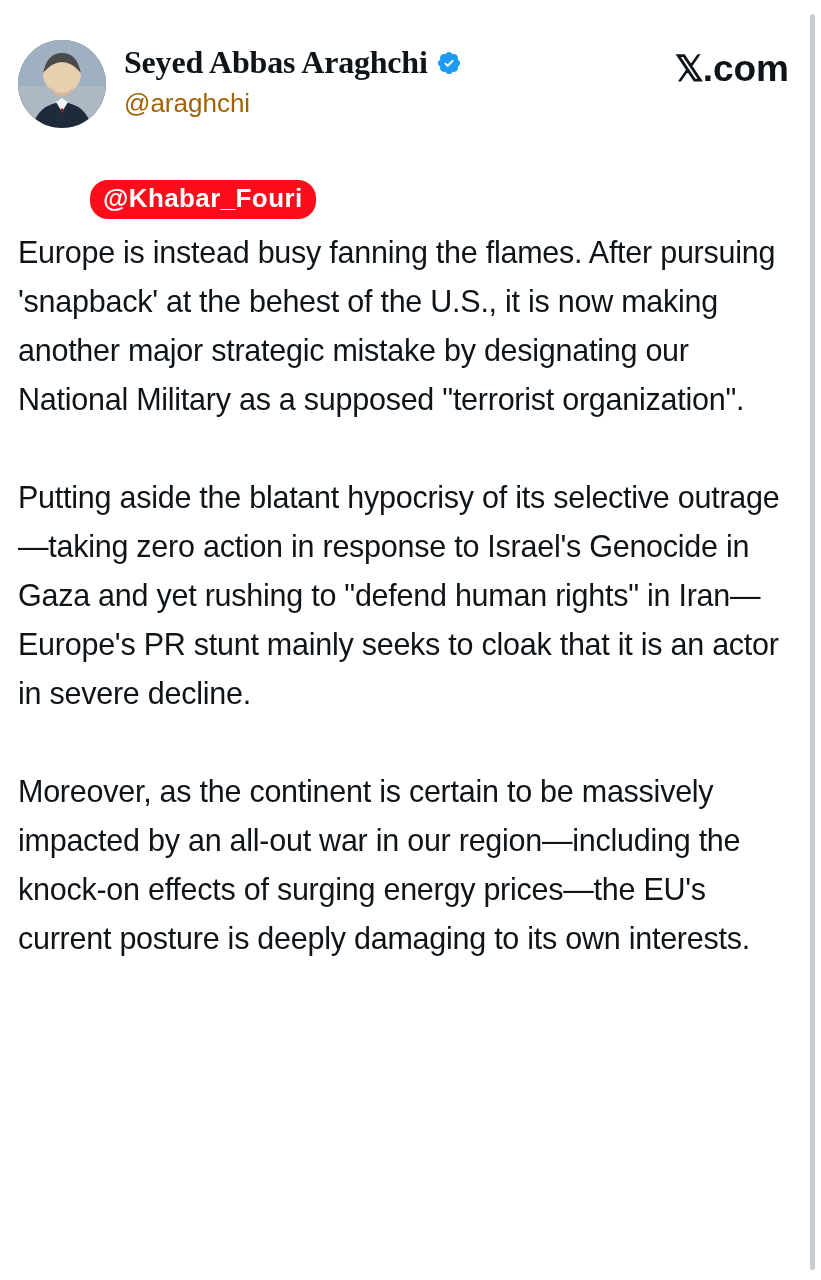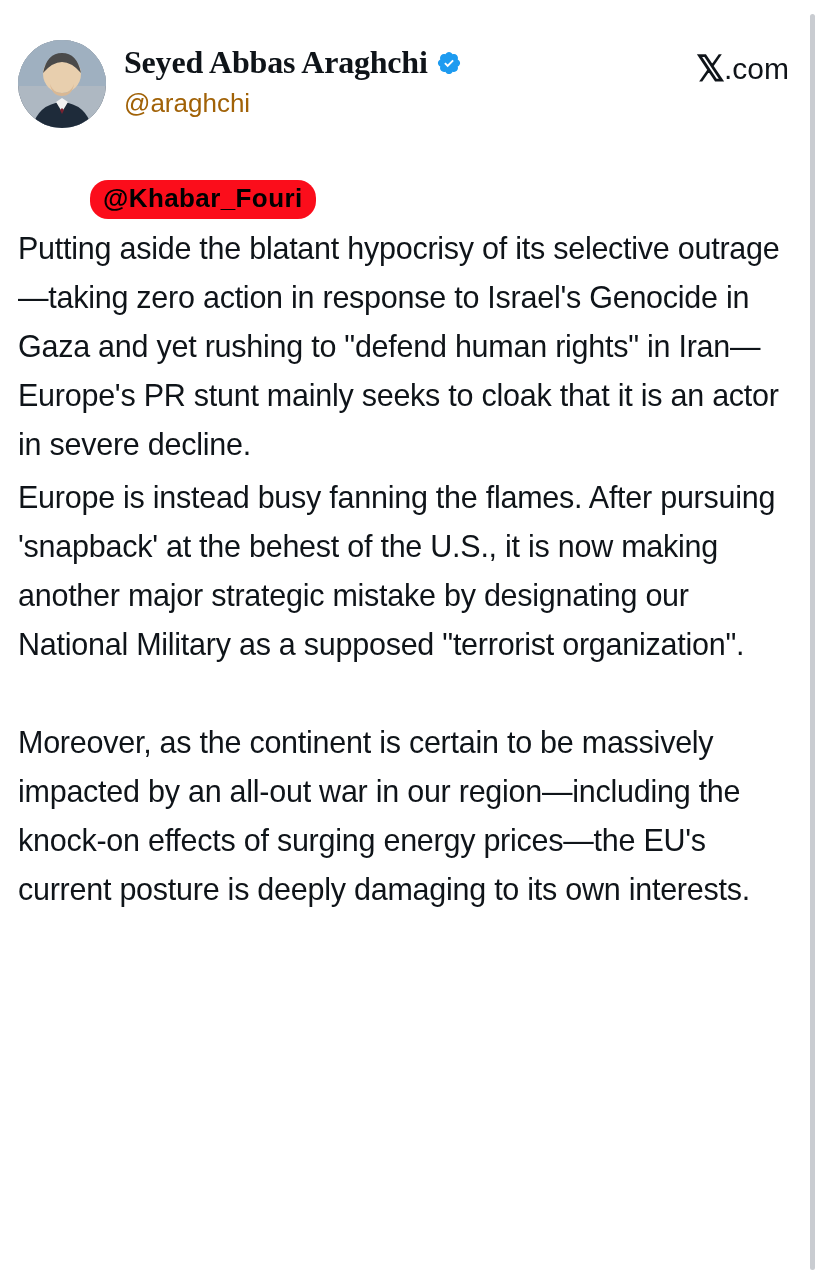--- a/index.html
+++ b/index.html
@@ -97,22 +97,22 @@
     align-items: center;
     font-family: "Liberation Sans", sans-serif;
   }
   .brand .x-glyph {
     font-family: "Liberation Serif", serif;
     font-weight: bold;
     font-size: 36px;
     letter-spacing: -1px;
   }
   .brand .dotcom {
-    font-size: 30px;
-    font-weight: normal;
+    font-size: 37px;
+    font-weight: bold;
   }
 
   .body {
     position: absolute;
     left: 18px;
     top: 178px;
     width: 784px;
   }
 
   .para {
@@ -130,21 +130,21 @@
   .watermark-line {
     height: 44px;
     position: relative;
     margin: 2px 0 0 0;
   }
   .watermark {
     position: absolute;
     left: 72px;
     top: 0;
     background: #fb0d1b;
-    color: #000000;
+    color: #ffffff;
     font-size: 26px;
     font-weight: bold;
     padding: 3px 13px 5px 13px;
     border-radius: 18px;
     font-family: "Liberation Sans", sans-serif;
     letter-spacing: 0.4px;
     white-space: nowrap;
   }
 </style>
 </head>
@@ -188,21 +188,21 @@
 
   </div>
 
   <div class="body">
 
 
     <div class="watermark-line">
       <span class="watermark">@Khabar_Fouri</span>
     </div>
 
+    <p class="para" style="margin-top:4px;">Europe is instead busy fanning the flames. After pursuing 'snapback' at the behest of the U.S., it is now making another major strategic mistake by designating our National Military as a supposed "terrorist organization".</p>
+
     <p class="para">Putting aside the blatant hypocrisy of its selective outrage—taking zero action in response to Israel's Genocide in Gaza and yet rushing to "defend human rights" in Iran—Europe's PR stunt mainly seeks to cloak that it is an actor in severe decline.</p>
 
-    <p class="para" style="margin-top:4px;">Europe is instead busy fanning the flames. After pursuing 'snapback' at the behest of the U.S., it is now making another major strategic mistake by designating our National Military as a supposed "terrorist organization".</p>
-
     <p class="para">Moreover, as the continent is certain to be massively impacted by an all-out war in our region—including the knock-on effects of surging energy prices—the EU's current posture is deeply damaging to its own interests.</p>
 
   </div>
 
 </div>
 
 </body></html>

